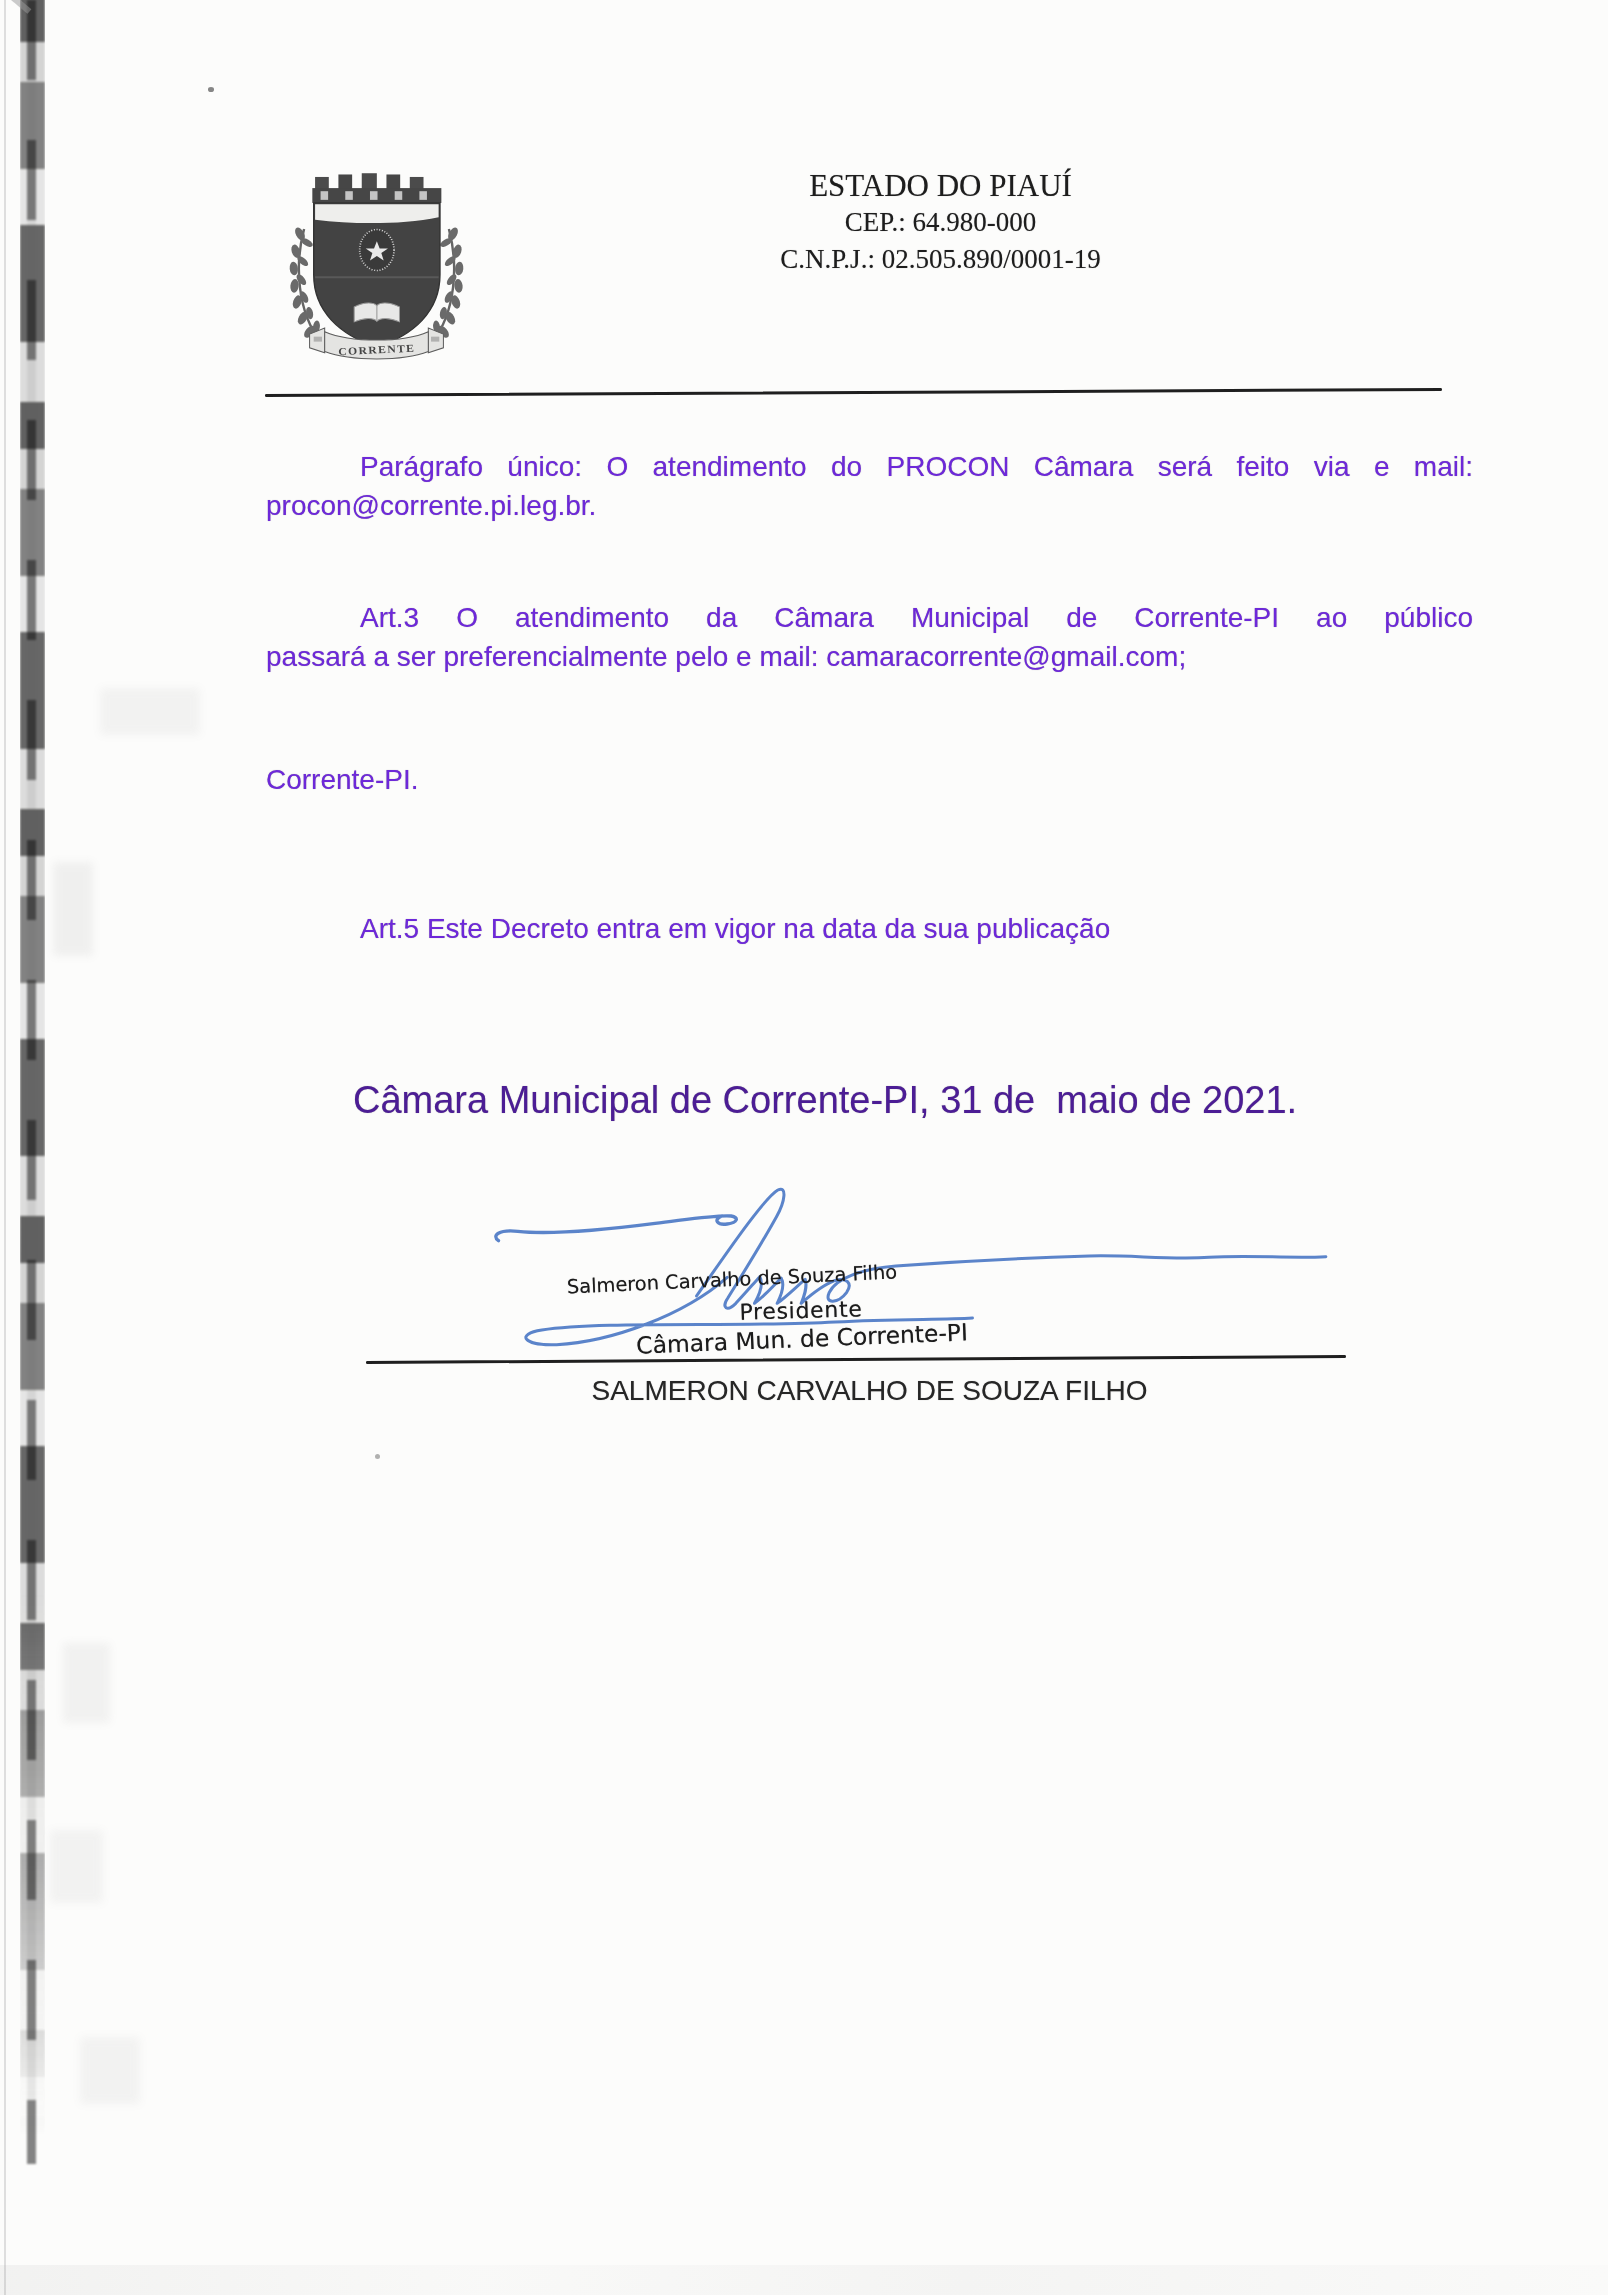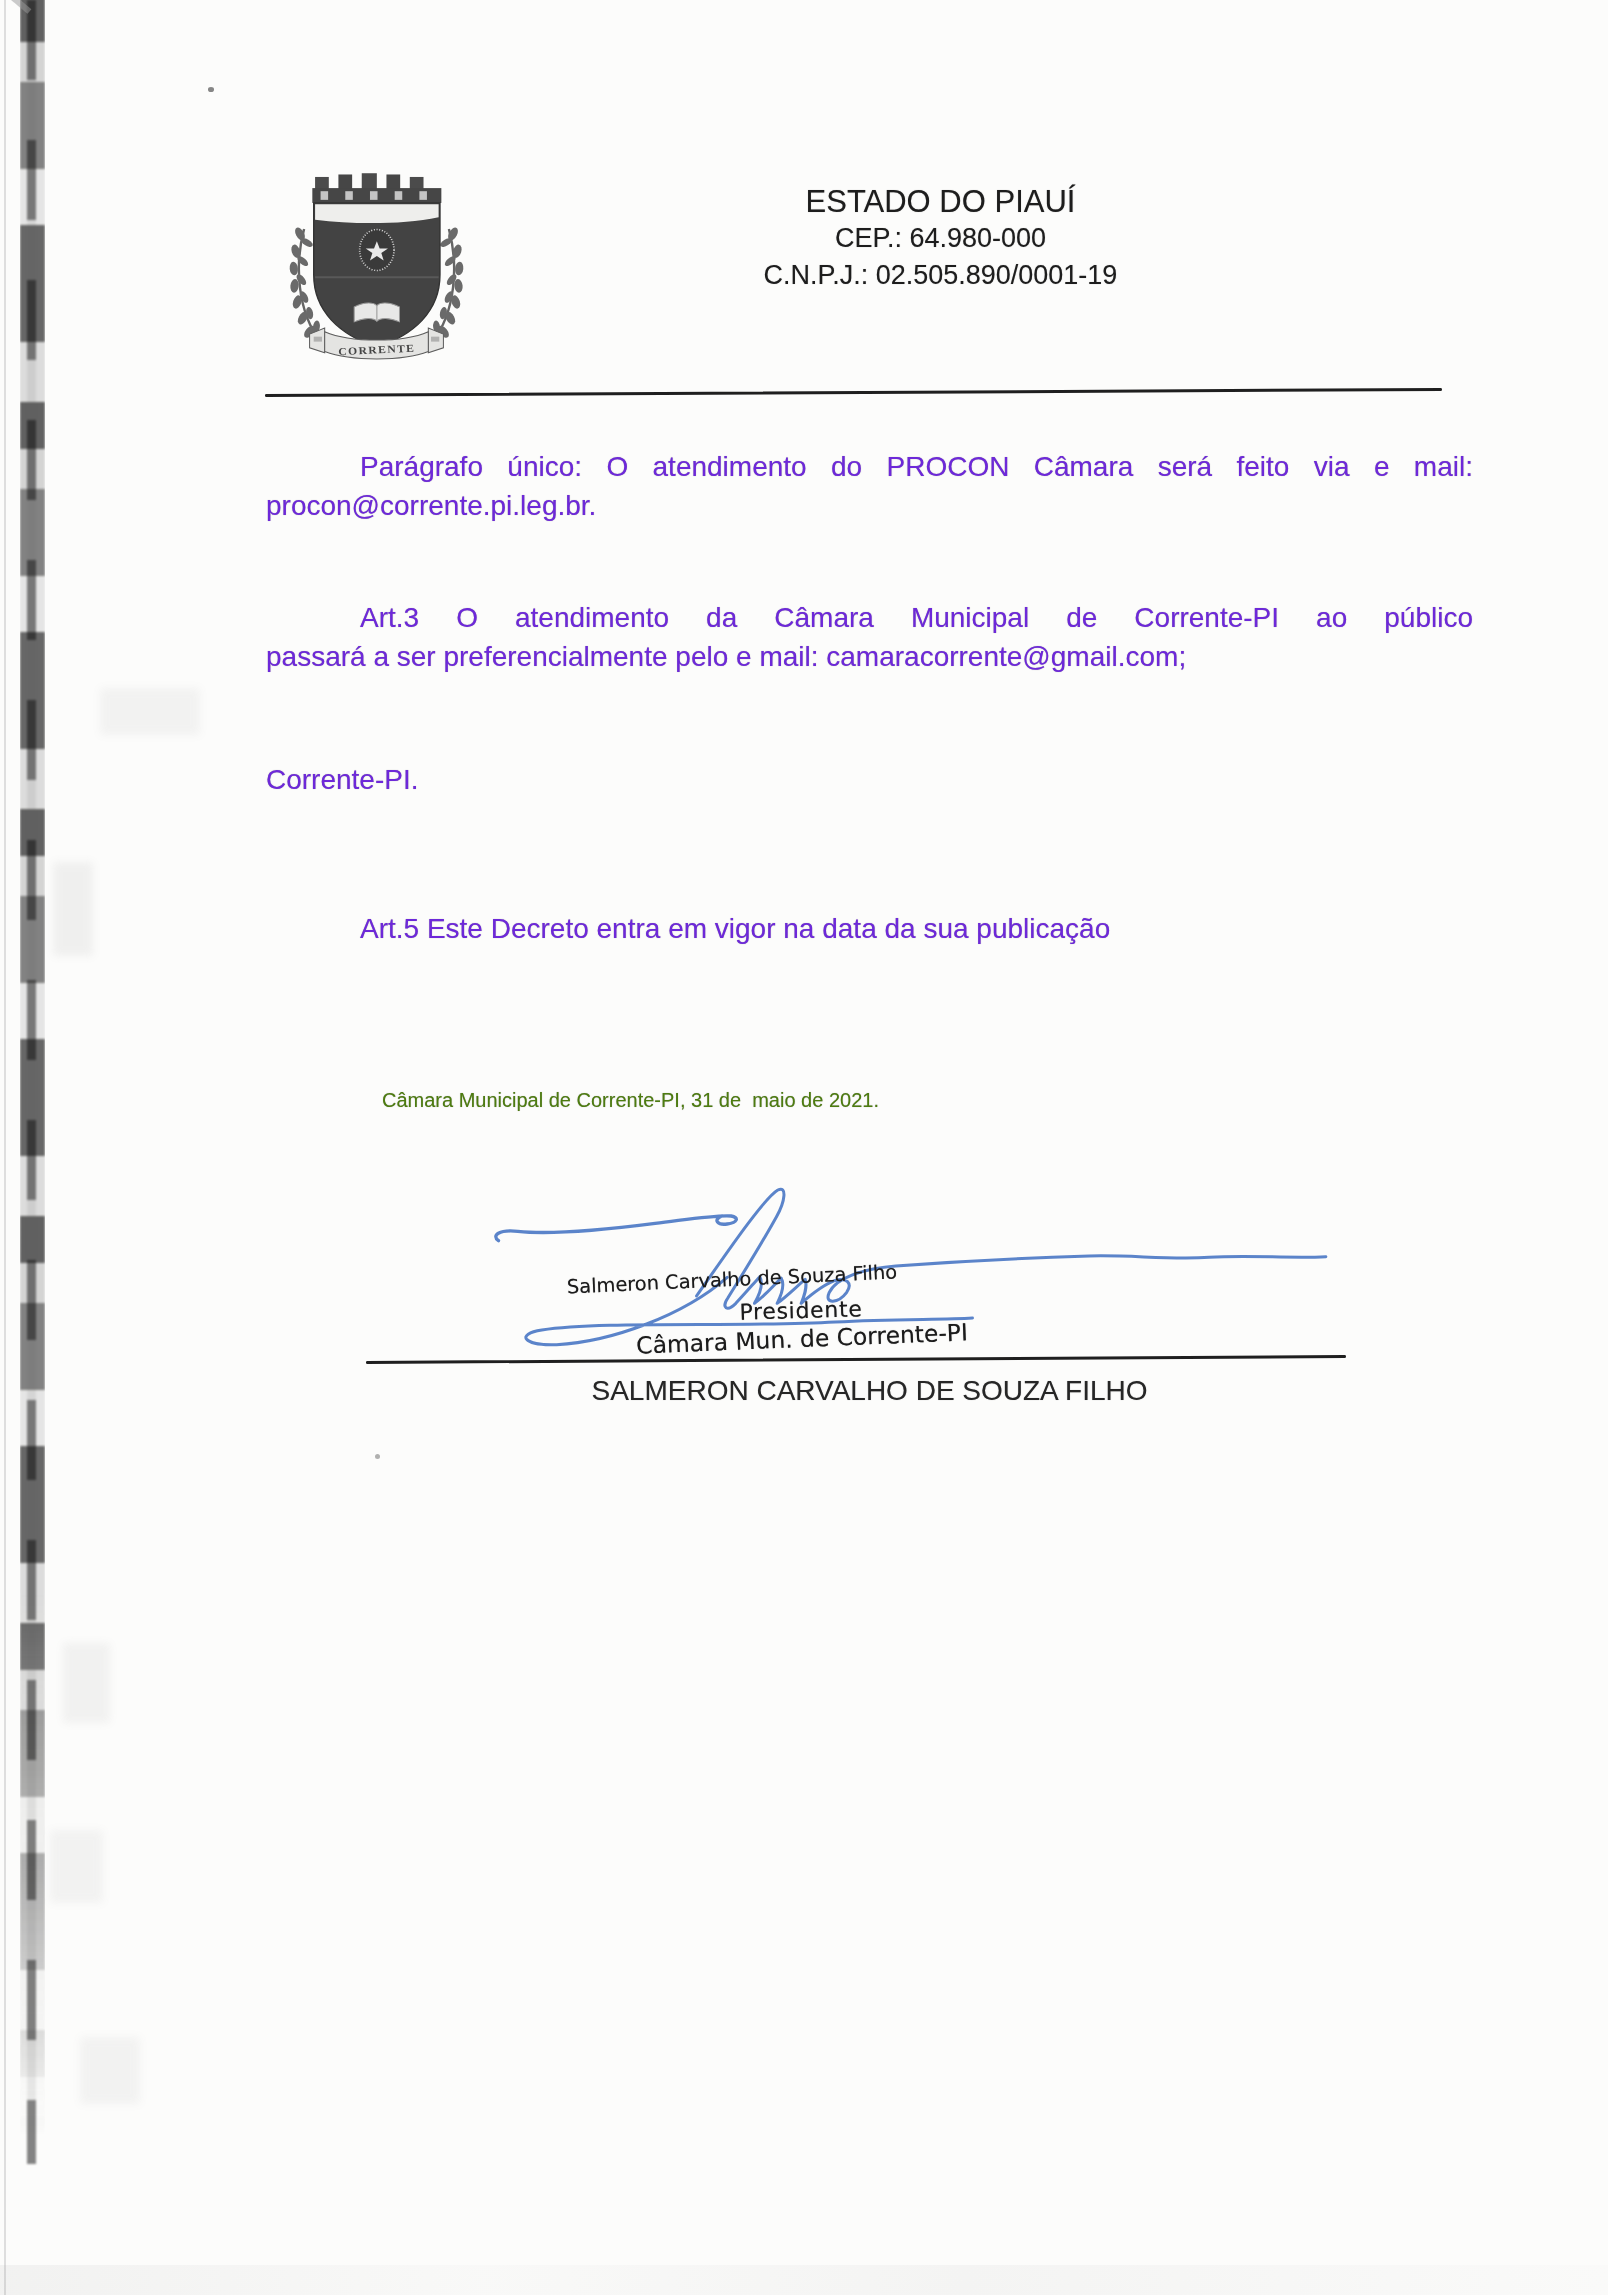--- a/index.html
+++ b/index.html
@@ -30,43 +30,43 @@
   .sm4{left:50px;top:1830px;width:53px;height:73px;opacity:.07;}
   .sm5{left:80px;top:2037px;width:60px;height:67px;opacity:.07;}
   .speck{position:absolute;border-radius:50%;filter:blur(0.7px);}
   .speck1{left:208px;top:87px;width:6px;height:4.7px;background:#555;opacity:.7;}
   .speck2{left:375px;top:1454px;width:5.3px;height:5.3px;background:#666;opacity:.5;}
   .bottom-haze{position:absolute;left:0;top:2265px;width:1609px;height:30px;
     background:linear-gradient(90deg,rgba(150,150,150,.10),rgba(150,150,150,.03) 30%,rgba(150,150,150,.08) 60%,rgba(150,150,150,.02));}
 
   
   .hdr{position:absolute;left:473px;top:167px;width:935px;text-align:center;
-       font-family:Liberation Sans, sans-serif;color:#1d1d1d;margin-top:16px;}
+       font-family:Liberation Serif, serif;color:#1d1d1d;}
   .hdr div{line-height:37px;}
   .hdr .h-big{font-size:31px;}
   .hdr .h-small{font-size:27px;}
 
   .rule{position:absolute;background:#1f1f1f;border-radius:1.3px;}
   .rule1{left:265px;top:391px;width:1177px;height:3.3px;transform:rotate(-0.3deg);}
   .rule2{left:366px;top:1358px;width:980px;height:3.3px;transform:rotate(-0.35deg);}
 
   
   .crest{position:absolute;left:289px;top:172px;width:175px;height:195px;filter:blur(0.3px) contrast(.95);opacity:.96;}
 
   
   .content{position:absolute;left:266px;top:0;width:1207px;}
   .para{position:absolute;width:100%;font-size:28px;line-height:39px;color:#6d28d9;}
   .para:nth-of-type(1){top:447px;}
   .para:nth-of-type(2){top:598px;}
   .para:nth-of-type(3){top:760px;}
   .para:nth-of-type(4){top:909px;}
   .line.indent{text-indent:94px;}
   .line.fill{text-align:justify;text-align-last:justify;}
-  .dateline{position:absolute;left:282px;top:1081px;width:1207px;font-size:20px;line-height:39px;
-            white-space:pre;padding-left:100px;box-sizing:border-box;color:#4d7c0f;}
+  .dateline{position:absolute;left:253px;top:1081px;width:1207px;font-size:38px;line-height:39px;
+            white-space:pre;padding-left:100px;box-sizing:border-box;color:#4c1d95;}
 
   
   .sig-svg{position:absolute;left:461px;top:1152px;width:895px;height:220px;}
   .sig-svg path{fill:none;stroke-linecap:round;stroke-linejoin:round;opacity:.92;}
   .stamp{position:absolute;color:#1b1b1b;font-family:"DejaVu Sans",sans-serif;text-align:center;
          text-shadow:0 0 0.7px rgba(20,20,20,.55);}
   .stamp-name{left:498px;top:1268px;width:468px;font-size:19.4px;transform:rotate(-2.6deg);}
   .stamp-role{left:567px;top:1298px;width:468px;font-size:22px;transform:rotate(-1.6deg);letter-spacing:0.7px;}
   .stamp-org{left:568px;top:1325px;width:468px;font-size:23.4px;transform:rotate(-2.3deg);}
   .typed{position:absolute;left:266px;width:1207px;text-align:center;font-size:28px;color:#262626;}

